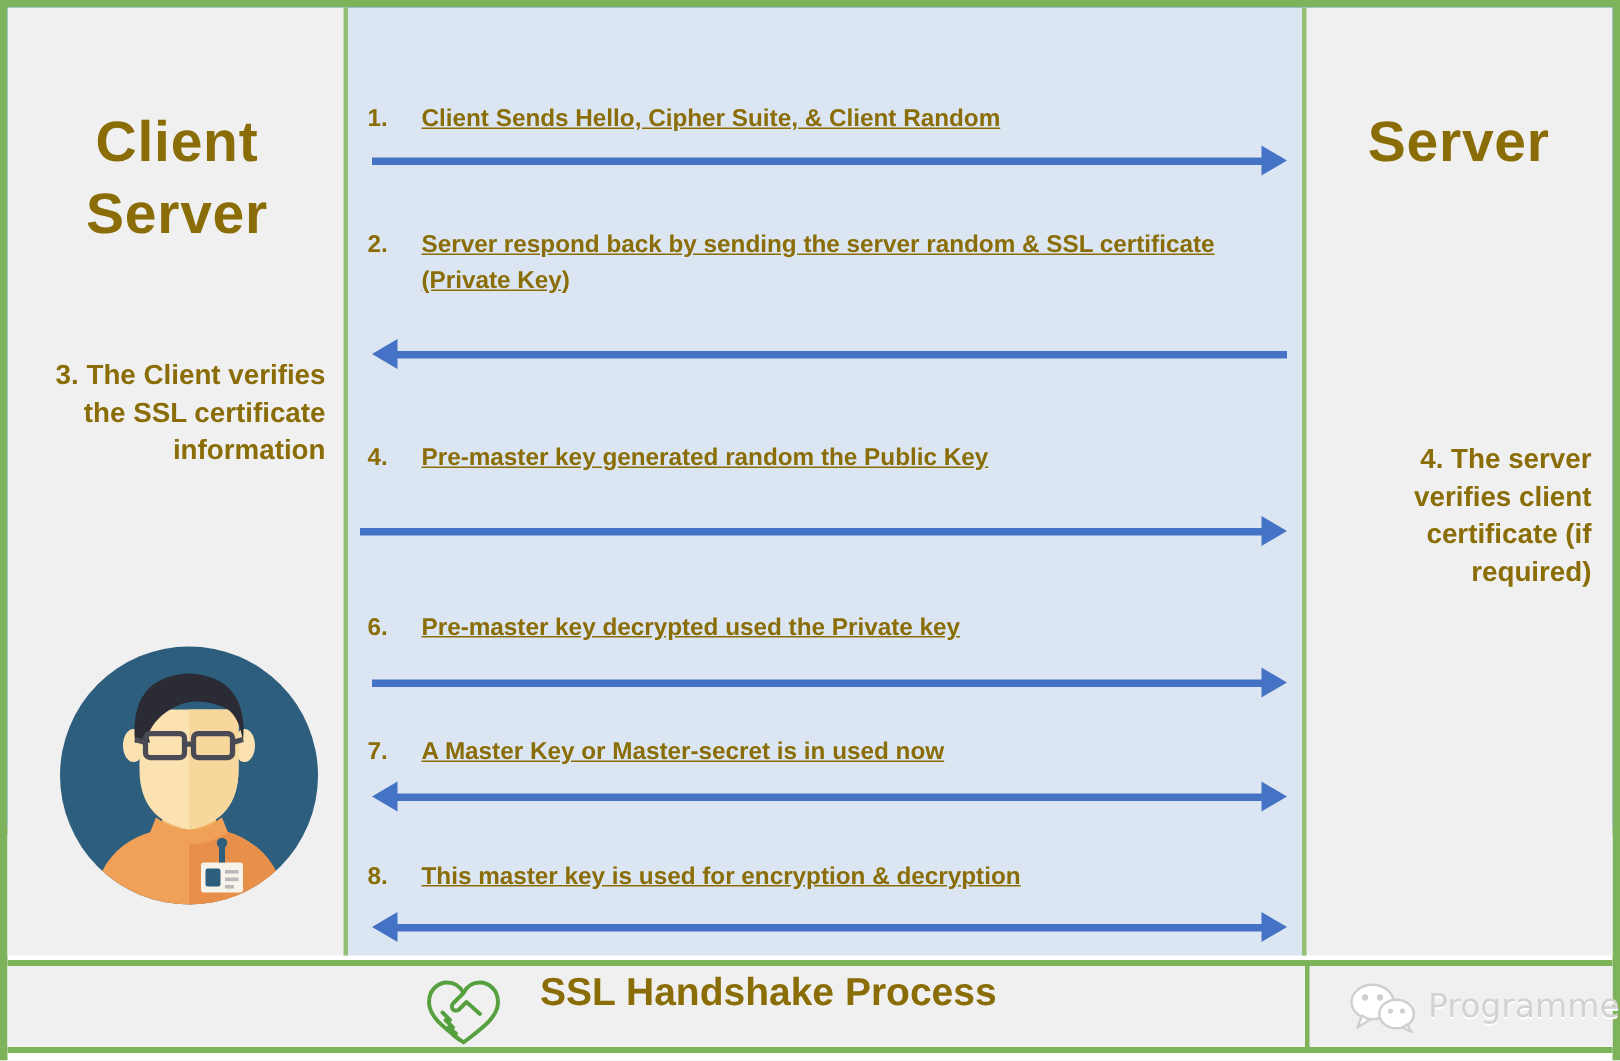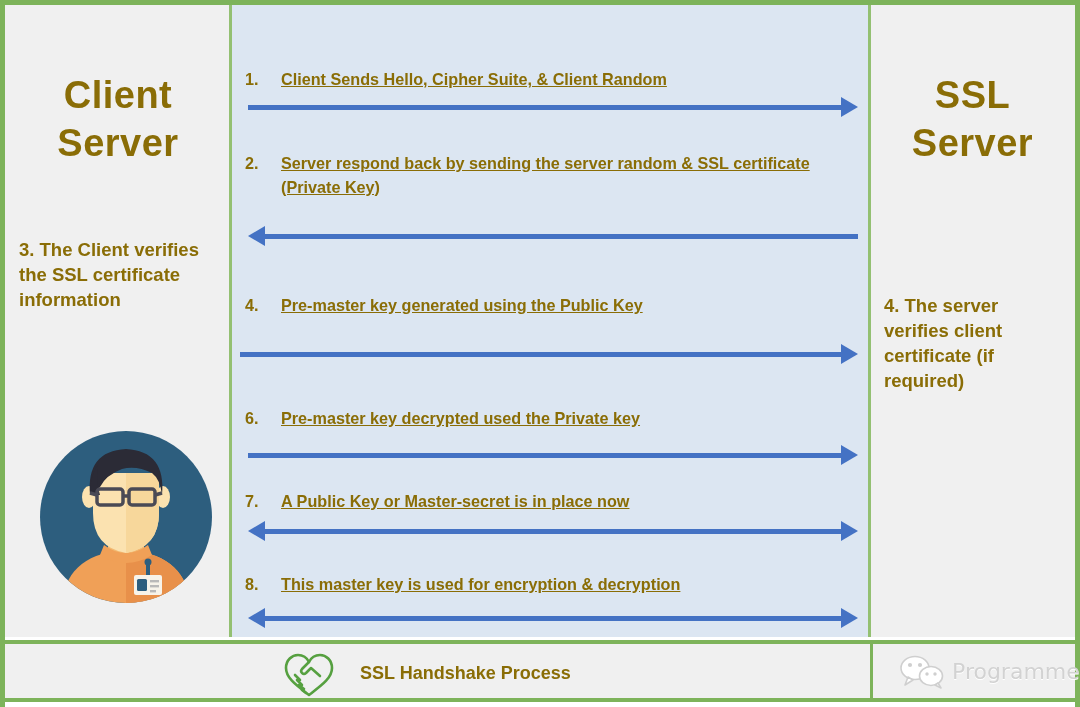--- a/index.html
+++ b/index.html
@@ -40,21 +40,21 @@
     font-weight: bold;
     font-size: 38px;
     line-height: 48px;
     letter-spacing: .5px;
   }
   #client-title { top: 66px; }
   #server-title { top: 66px; }
 
   .side-note {
     position: absolute; left: 0; width: 100%;
-    text-align: left;
+    text-align: right;
     color: #8a6d06;
     font-weight: bold;
     font-size: 18.5px;
     line-height: 25px;
     padding: 0 14px;
   }
   #client-note { top: 232px; }
   #server-note { top: 288px; }
 
   
@@ -99,22 +99,22 @@
     background: #f0f0f0;
     border-top: 4px solid #7db35a;
     border-bottom: 4px solid #7db35a;
   }
   #footer-divider {
     position: absolute; left: 865px; top: 0; width: 3px; height: 100%;
     background: #7db35a;
   }
   #handshake-icon { position: absolute; left: 277px; top: 7px; }
   #footer-title {
-    position: absolute; left: 355px; top: 12px;
-    color: #8a6d06; font-weight: bold; font-size: 18px; line-height: 34px;
+    position: absolute; left: 355px; top: 0;
+    color: #8a6d06; font-weight: bold; font-size: 26px; line-height: 34px;
   }
   #watermark {
     position: absolute; left: 895px; top: 11px;
     display: flex; align-items: center; gap: 8px;
   }
   #watermark-text {
     color: #d2d2d2; font-size: 22px; line-height: 30px;
     text-shadow: 0 1px 0 #ffffff;
     font-family: "DejaVu Sans", sans-serif;
   }
@@ -198,21 +198,21 @@
       </div>
     </div>
     <div class="arrow" style="left:17px; top:219px; width:610px">
       <div class="shaft" style="left:16px; right:0"></div>
       <div class="head left"></div>
     </div>
 
     <div class="step" style="top:288px">
       <div class="step-row">
         <span class="step-num">4.</span>
-        <span class="step-text">Pre-master key generated using the Public Key</span>
+        <span class="step-text">Pre-master key generated random the Public Key</span>
       </div>
     </div>
     <div class="arrow" style="left:9px; top:337px; width:618px">
       <div class="shaft" style="left:0; right:16px"></div>
       <div class="head right"></div>
     </div>
 
     <div class="step" style="top:401px">
       <div class="step-row">
         <span class="step-num">6.</span>
@@ -220,21 +220,21 @@
       </div>
     </div>
     <div class="arrow" style="left:17px; top:438px; width:610px">
       <div class="shaft" style="left:0; right:16px"></div>
       <div class="head right"></div>
     </div>
 
     <div class="step" style="top:484px">
       <div class="step-row">
         <span class="step-num">7.</span>
-        <span class="step-text">A Public Key or Master-secret is in place now</span>
+        <span class="step-text">A Master Key or Master-secret is in used now</span>
       </div>
     </div>
     <div class="arrow" style="left:17px; top:514px; width:610px">
       <div class="shaft" style="left:16px; right:16px"></div>
       <div class="head left"></div>
       <div class="head right"></div>
     </div>
 
     <div class="step" style="top:567px">
       <div class="step-row">
@@ -244,21 +244,20 @@
     </div>
     <div class="arrow" style="left:17px; top:601px; width:610px">
       <div class="shaft" style="left:16px; right:16px"></div>
       <div class="head left"></div>
       <div class="head right"></div>
     </div>
   </div>
 
   <div class="panel" id="panel-server">
     <div class="panel-title" id="server-title">
-      <div>SSL</div>
       <div>Server</div>
     </div>
     <div class="side-note" id="server-note">4. The server verifies client certificate (if required)</div>
 
   </div>
 
   <div class="divider" id="divider-left"></div>
   <div class="divider" id="divider-right"></div>
 
   <div id="footer">

